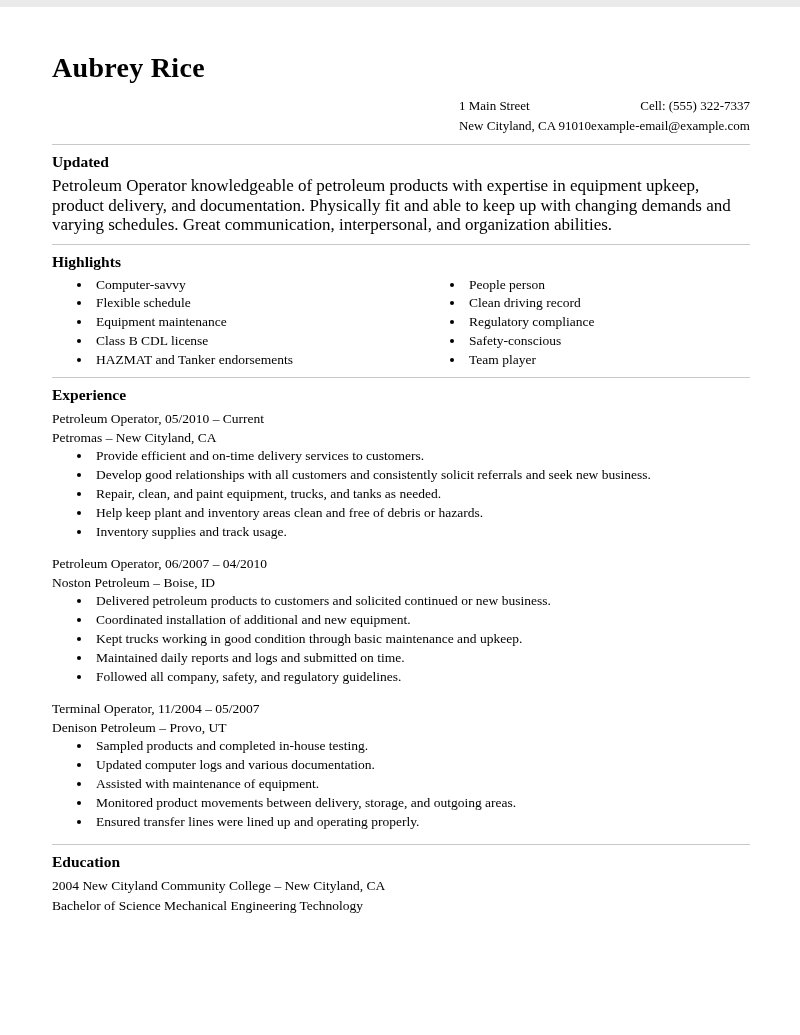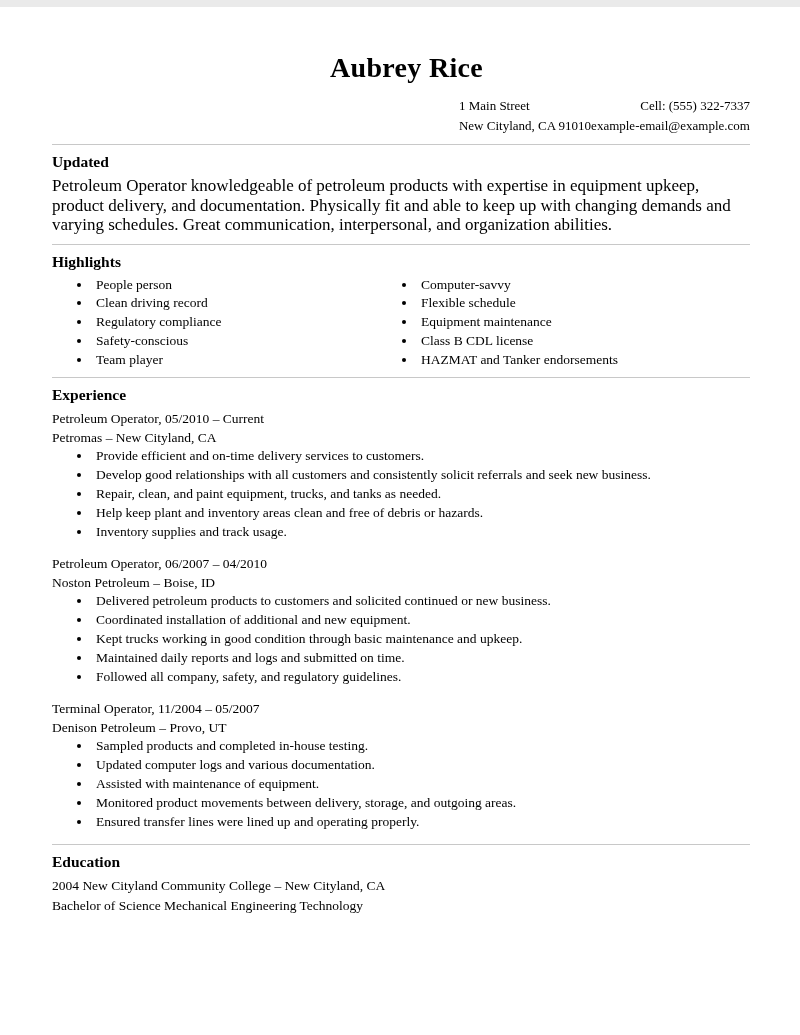--- a/index.html
+++ b/index.html
@@ -16,23 +16,22 @@
   }
   .topbar {
     position: absolute;
     top: 0; left: 0;
     width: 100%; height: 7px;
     background: #eaeaea;
   }
   .name {
     font-size: 28px;
     font-weight: bold;
-    margin: 8px 0 12px 11px;
+    margin: 8px 0 12px 0;
     letter-spacing: 0.3px;
-    text-align: center;
   }
   .contact-row {
     display: flex;
     justify-content: flex-end;
     font-size: 13px;
     line-height: 20px;
     margin-bottom: 8px;
   }
   .contact-right { text-align: right; }
   .rule {
@@ -91,33 +90,33 @@
 
   <hr class="rule">
 
   <div class="section-heading">Updated</div>
   <p class="body-text">Petroleum Operator knowledgeable of petroleum products with expertise in equipment upkeep, product delivery, and documentation. Physically fit and able to keep up with changing demands and varying schedules. Great communication, interpersonal, and organization abilities.</p>
 
   <hr class="rule">
 
   <div class="section-heading">Highlights</div>
   <div class="hl-cols">
+    <ul class="blist hl-col1">
+        <li>Computer-savvy</li>
+        <li>Flexible schedule</li>
+        <li>Equipment maintenance</li>
+        <li>Class B CDL license</li>
+        <li>HAZMAT and Tanker endorsements</li>
+      </ul>
     <ul class="blist hl-col2">
         <li>People person</li>
         <li>Clean driving record</li>
         <li>Regulatory compliance</li>
         <li>Safety-conscious</li>
         <li>Team player</li>
-      </ul>
-    <ul class="blist hl-col1">
-        <li>Computer-savvy</li>
-        <li>Flexible schedule</li>
-        <li>Equipment maintenance</li>
-        <li>Class B CDL license</li>
-        <li>HAZMAT and Tanker endorsements</li>
       </ul>
   </div>
 
   <hr class="rule">
 
   <div class="section-heading">Experience</div>
 
   <section class="job">
     <div class="job-line"><span class="b">Petroleum Operator</span><span>, 05/2010 – Current</span></div>
     <div class="job-line"><span class="b">Petromas</span> <span>– New Cityland, CA</span></div>

